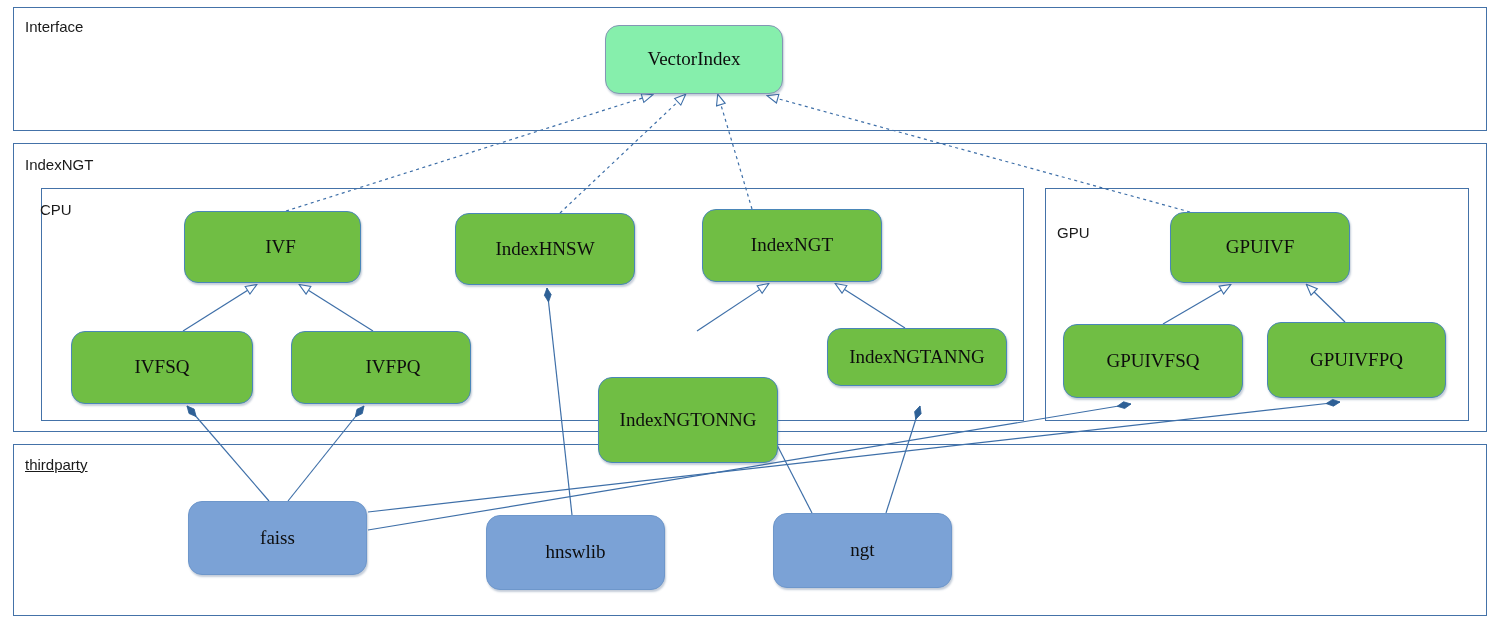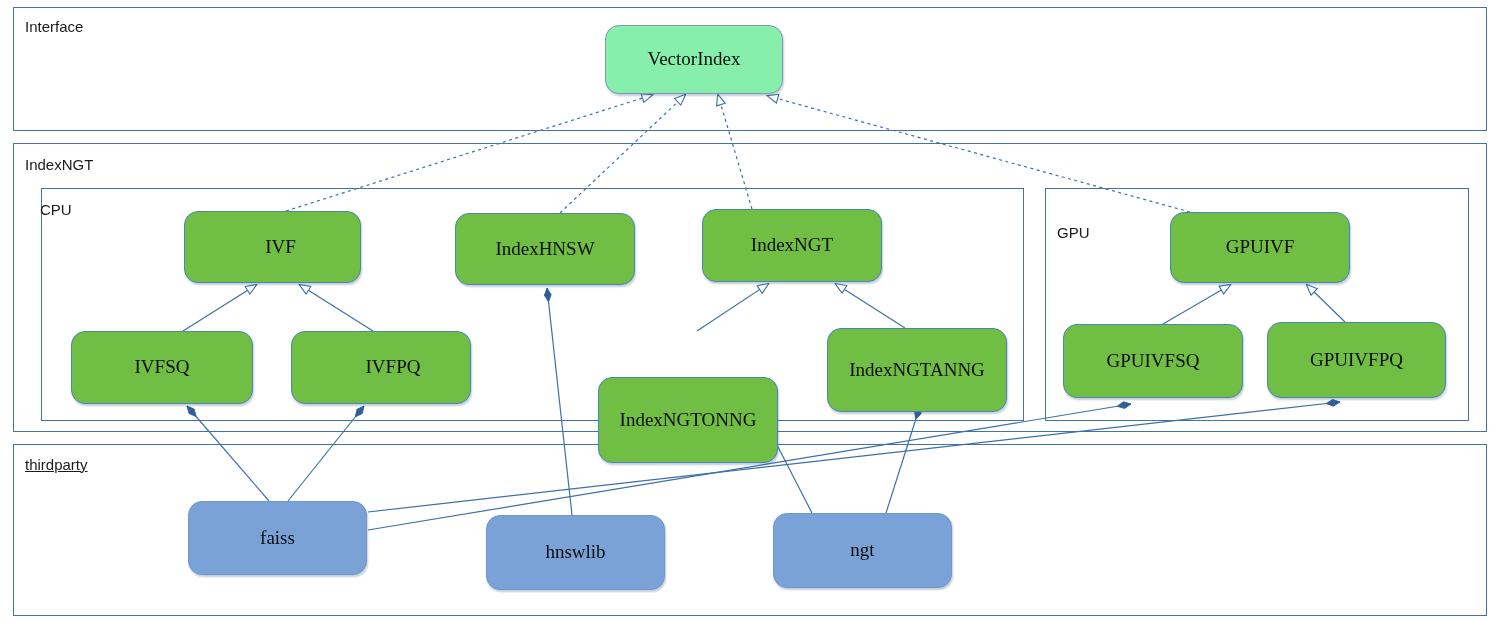--- a/index.html
+++ b/index.html
@@ -121,21 +121,21 @@
 
   <div id="node-layer">
       <div class="node iface" style="left: 605px; top: 25px; width: 178px; height: 69px;">VectorIndex</div>
       <div class="node impl" style="left: 184px; top: 211px; width: 177px; height: 72px; padding-left: 16px;">IVF</div>
       <div class="node impl" style="left: 455px; top: 213px; width: 180px; height: 72px;">IndexHNSW</div>
       <div class="node impl" style="left: 702px; top: 209px; width: 180px; height: 73px;">IndexNGT</div>
       <div class="node impl" style="left: 1170px; top: 212px; width: 180px; height: 71px;">GPUIVF</div>
       <div class="node impl" style="left: 71px; top: 331px; width: 182px; height: 73px;">IVFSQ</div>
       <div class="node impl" style="left: 291px; top: 331px; width: 180px; height: 73px; padding-left: 24px;">IVFPQ</div>
       <div class="node impl" style="left: 598px; top: 331px; width: 180px; height: 86px; margin-top: 46px;">IndexNGTONNG</div>
-      <div class="node impl" style="left: 827px; top: 328px; width: 180px; height: 84px;">IndexNGTANNG</div>
+      <div class="node impl" style="left: 827px; top: 328px; width: 180px; height: 58px;">IndexNGTANNG</div>
       <div class="node impl" style="left: 1063px; top: 324px; width: 180px; height: 74px;">GPUIVFSQ</div>
       <div class="node impl" style="left: 1267px; top: 322px; width: 179px; height: 76px;">GPUIVFPQ</div>
       <div class="node third" style="left: 188px; top: 501px; width: 179px; height: 74px;">faiss</div>
       <div class="node third" style="left: 486px; top: 515px; width: 179px; height: 75px;">hnswlib</div>
       <div class="node third" style="left: 773px; top: 513px; width: 179px; height: 75px;">ngt</div>
     </div>
 
 </div>
 
 </body></html>

